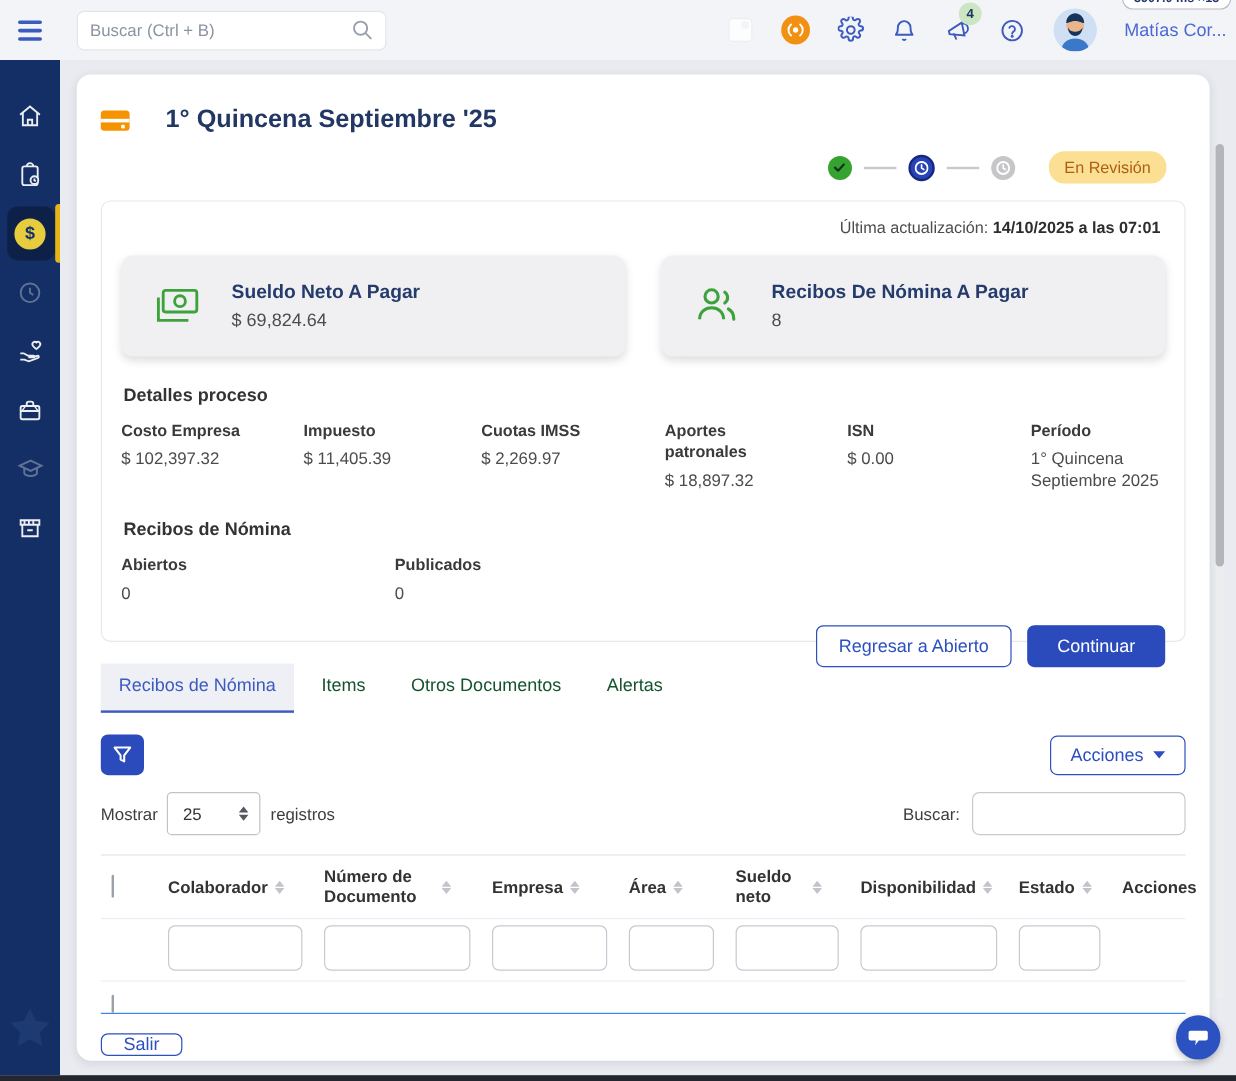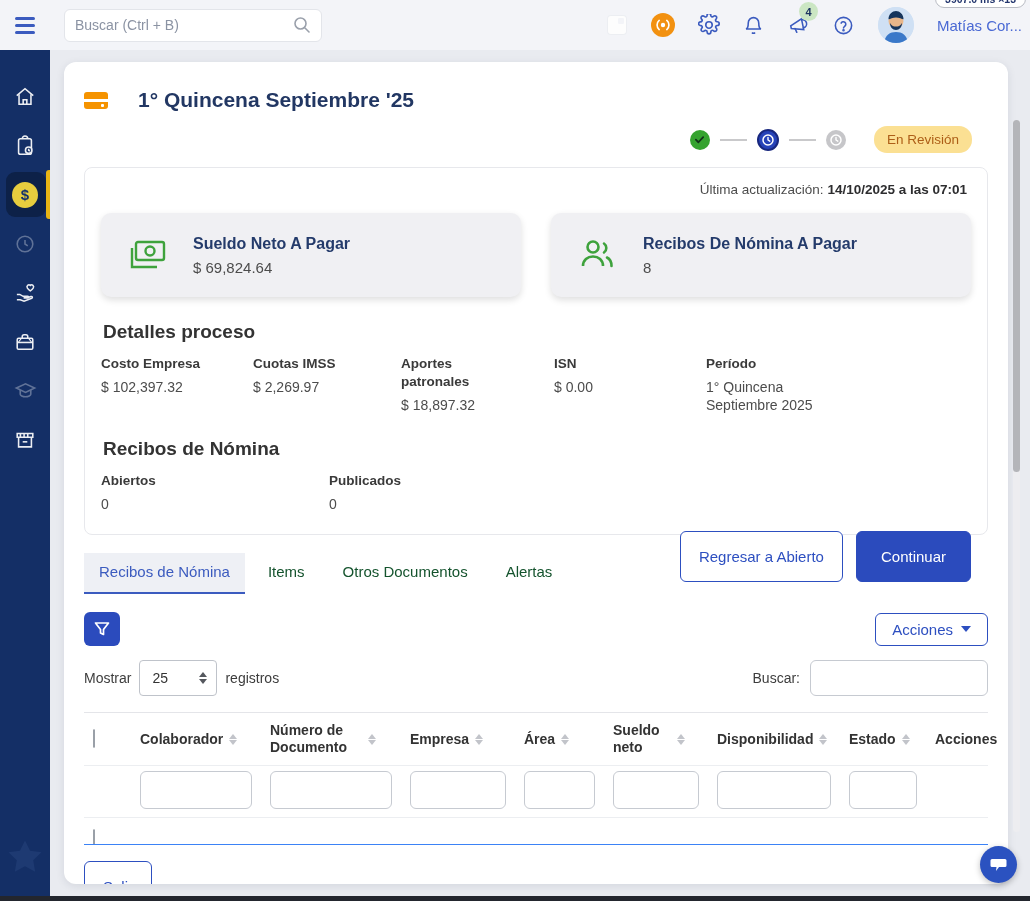--- a/index.html
+++ b/index.html
@@ -53,29 +53,29 @@
   .status-badge { margin-left:18px; background:#fbe093; color:#ad5e17; font-size:13.5px; padding:6px 13px; border-radius:13px; }
   
   .summary-box { margin:14px 20px 0 20px; border:1px solid #e7e8ec; border-radius:8px; padding:14px 16px 18px 16px; height:368px; }
   .last-update { text-align:right; font-size:13.5px; color:#4c4c4c; padding-right:4px; }
   .last-update b { color:#2d2d2f; }
   .tiles { display:flex; gap:30px; margin-top:16px; }
   .tile { flex:1; background:#f0f0f3; border-radius:10px; box-shadow:0 3px 7px rgba(0,0,0,.13); height:84px; display:flex; align-items:center; cursor:default; }
   .tile-icon { width:92px; display:flex; align-items:center; justify-content:center; flex:0 0 auto; }
   .tile-label { font-size:16px; font-weight:bold; color:#243b6b; }
   .tile-value { font-size:15px; color:#4c4c4c; margin-top:6px; }
-  .section-title { font-size:19px; font-weight:bold; color:#333; margin:24px 0 0 2px; }
+  .section-title { font-size:15px; font-weight:bold; color:#333; margin:24px 0 0 2px; }
   .details-grid { display:grid; grid-template-columns:152px 148px 153px 152px 153px 1fr; margin-top:12px; }
   .d-label { font-size:13.5px; font-weight:bold; color:#3a3a3a; line-height:18px; }
   .d-value { font-size:14px; color:#4c4c4c; margin-top:5px; line-height:18px; }
   .detail-4 .d-label { max-width:84px; }
   .detail-6 .d-value { max-width:120px; }
   .receipts-grid { display:grid; grid-template-columns:228px 1fr; margin-top:12px; }
   .summary-buttons { display:flex; justify-content:flex-end; gap:13px; margin-top:18px; }
-  .btn-outline { background:#fff; border:1px solid #2d4fc0; color:#2d4fc0; font-size:15px; border-radius:6px; padding:16px 18px; cursor:pointer; font-family:"Liberation Sans",sans-serif; }
+  .btn-outline { background:#fff; border:1px solid #2d4fc0; color:#2d4fc0; font-size:15px; border-radius:6px; padding:0 18px; cursor:pointer; font-family:"Liberation Sans",sans-serif; }
   .btn-solid { background:#2b4bbd; border:1px solid #2b4bbd; color:#fff; font-size:15px; border-radius:6px; padding:8px 24px; cursor:pointer; font-family:"Liberation Sans",sans-serif; }
   
   .tabs { display:flex; gap:8px; margin:18px 20px 0 20px; }
   .tab { font-size:15px; color:#14532d; padding:10px 15px 12px 15px; cursor:pointer; border-bottom:2px solid transparent; background:none; border-top:none; border-left:none; border-right:none; font-family:"Liberation Sans",sans-serif; }
   .tab.active { color:#3b5bbf; background:#eef0f5; border-bottom:2px solid #3b5bbf; }
   
   .toolbar-row { display:flex; justify-content:space-between; align-items:center; margin:18px 20px 0 20px; }
   .filter-btn { width:36px; height:34px; background:#2b4bbd; border:none; border-radius:6px; display:flex; align-items:center; justify-content:center; cursor:pointer; }
   .actions-btn { background:#fff; border:1px solid #2d4fc0; color:#2d4fc0; border-radius:6px; font-size:15px; padding:7px 16px; cursor:pointer; display:flex; align-items:center; gap:8px; font-family:"Liberation Sans",sans-serif; }
   .caret-down { width:0; height:0; border-left:5px solid transparent; border-right:5px solid transparent; border-top:6px solid #2d4fc0; }
@@ -312,20 +312,24 @@
           </div>
         </div>
       </div>
 
       <h2 class="section-title">Detalles proceso</h2>
       <div class="details-grid">
         <div class="detail-1">
             <div class="d-label">Costo Empresa</div>
             <div class="d-value">$ 102,397.32</div>
           </div>
+        <div class="detail-2">
+            <div class="d-label">Impuesto</div>
+            <div class="d-value">$ 11,405.39</div>
+          </div>
         <div class="detail-3">
             <div class="d-label">Cuotas IMSS</div>
             <div class="d-value">$ 2,269.97</div>
           </div>
         <div class="detail-4">
             <div class="d-label">Aportes patronales</div>
             <div class="d-value">$ 18,897.32</div>
           </div>
         <div class="detail-5">
             <div class="d-label">ISN</div>

